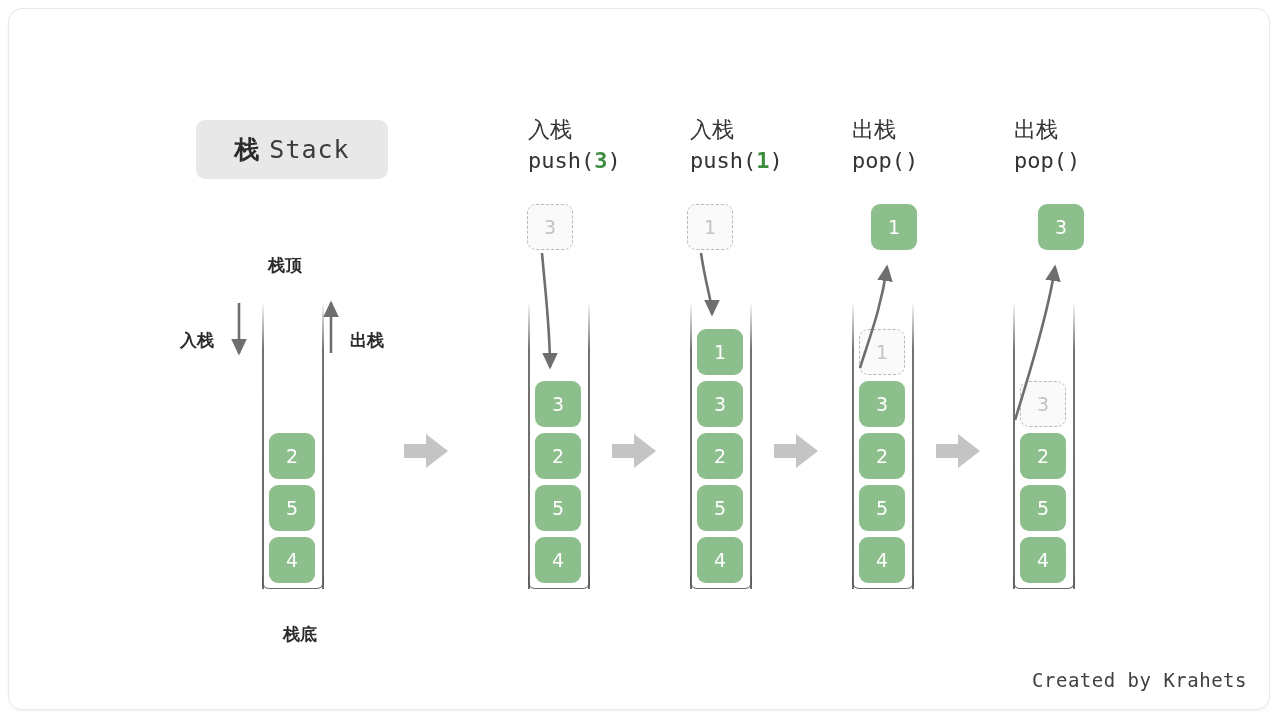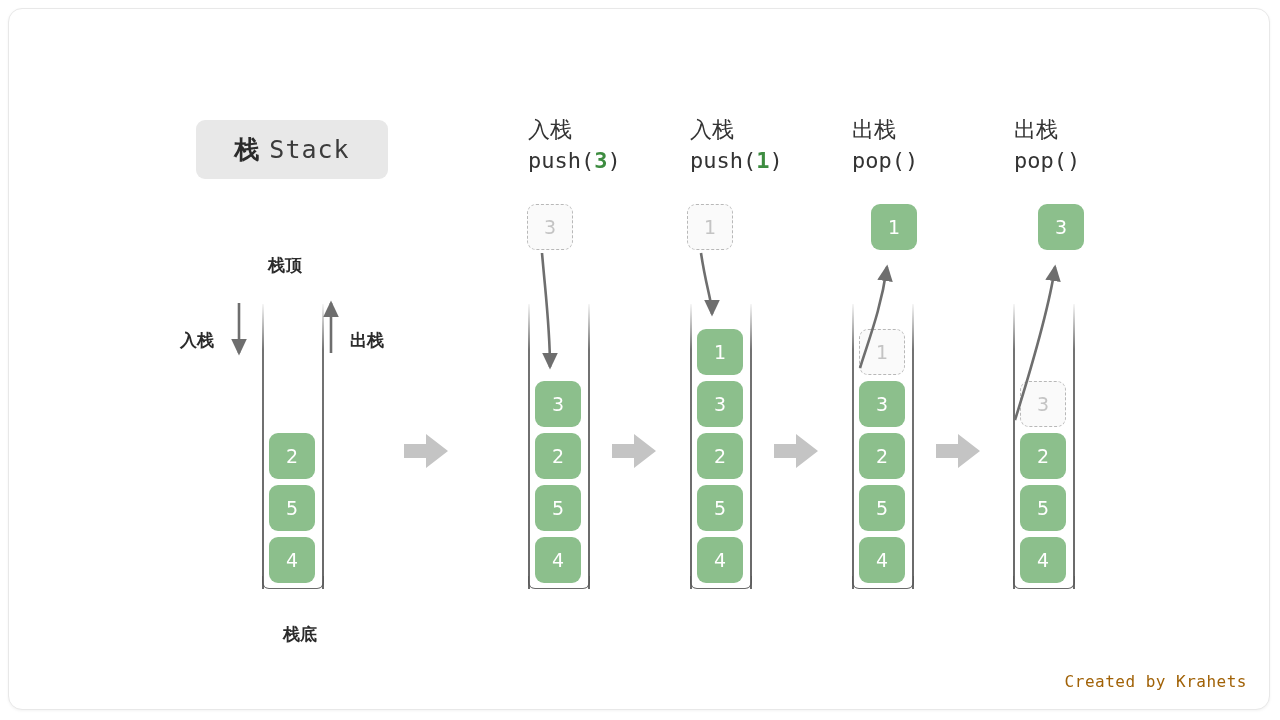--- a/index.html
+++ b/index.html
@@ -149,22 +149,22 @@
     height: 702px;
     pointer-events: none;
   }
 
   
   #footer {
     position: absolute;
     right: 22px;
     bottom: 18px;
     font-family: "DejaVu Sans Mono", monospace;
-    font-size: 16px;
-    color: #a16207;
+    font-size: 19px;
+    color: #404040;
     letter-spacing: 0.5px;
   }
 </style>
 </head>
 <body>
 
 <div id="card">
 
   <div id="title-chip">
     <span class="cn">栈</span>

